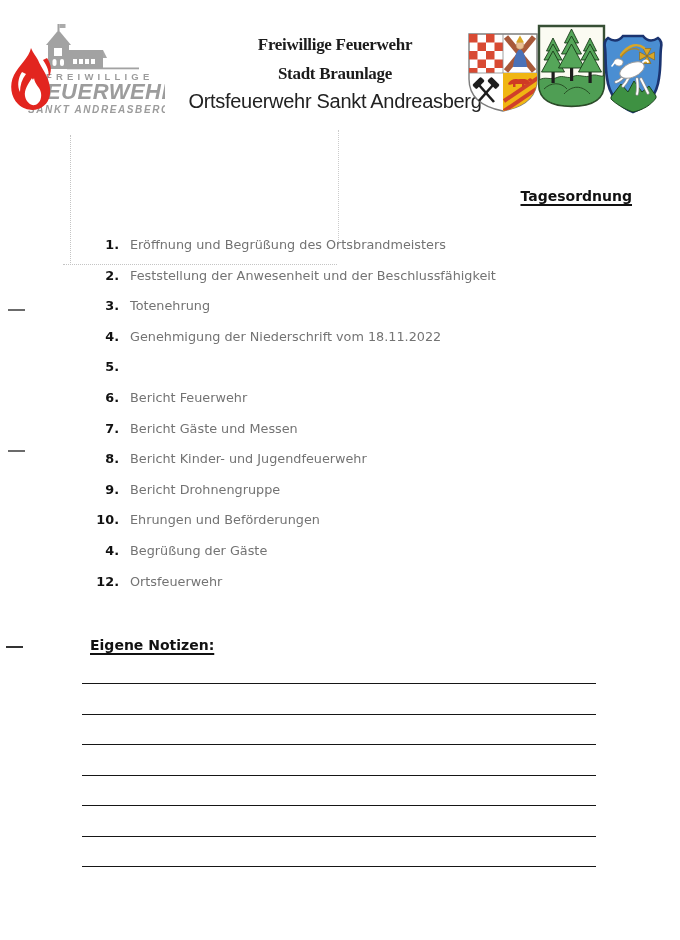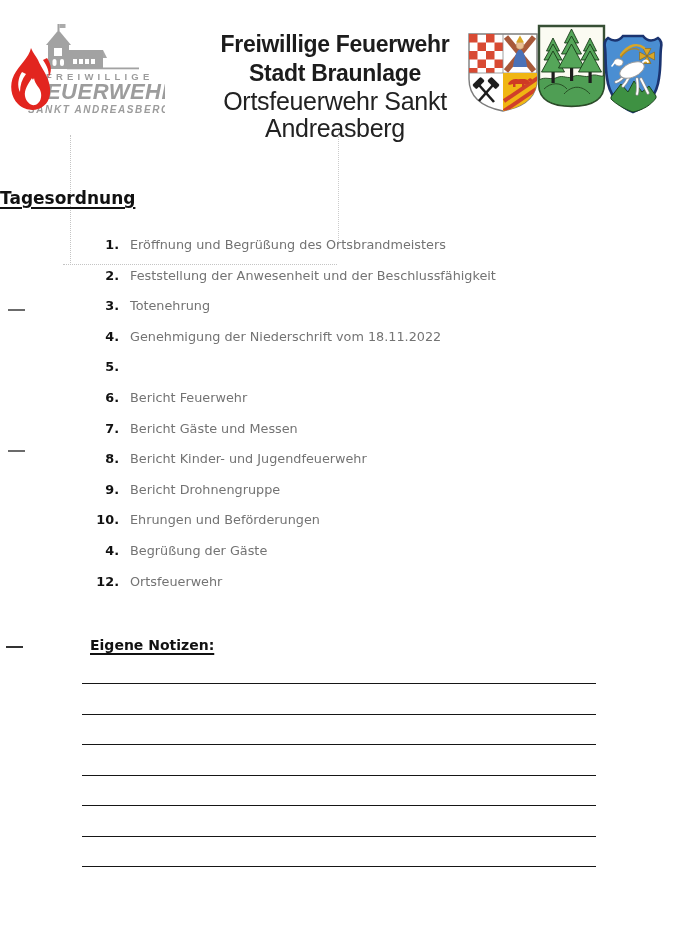--- a/index.html
+++ b/index.html
@@ -6,38 +6,38 @@
   .page{
     position:relative;width:680px;height:940px;background:#ffffff;overflow:hidden;
     font-family:"DejaVu Sans",sans-serif;color:#1f1f1f;
   }
   
   .logo-svg{position:absolute;left:5px;top:18px;width:160px;height:100px;}
   .header-title{
     position:absolute;left:160px;top:30px;width:350px;text-align:center;
     font-family:"Liberation Sans",sans-serif;color:#1c1c1c;letter-spacing:-0.3px;
   }
-  .header-title .l1,.header-title .l2{font-size:23px;font-weight:bold;line-height:29px;}
-  .header-title .l3{font-size:25px;font-weight:400;line-height:27px;color:#222;}
+  .header-title .l1,.header-title .l2{font-size:17px;font-weight:bold;line-height:29px;font-family:Liberation Serif, serif;}
+  .header-title .l3{font-size:20px;font-weight:400;line-height:27px;color:#222;}
   .crest{position:absolute;}
   .crest1{left:466px;top:31px;width:74px;height:83px;}
   .crest2{left:535px;top:22px;width:73px;height:87px;}
   .crest3{left:601px;top:31px;width:64px;height:85px;}
   
   .dot-v1{position:absolute;left:70px;top:135px;height:130px;width:0;border-left:1px dotted #c4c4c4;}
   .dot-h1{position:absolute;left:63px;top:264px;width:274px;height:0;border-top:1px dotted #c4c4c4;}
   .dot-v2{position:absolute;left:338px;top:130px;height:112px;width:0;border-left:1px dotted #cccccc;}
   .fold{position:absolute;background:#6b6b6b;height:1.5px;width:17px;}
   .fold1{left:8px;top:309px;}
   .fold2{left:8px;top:450px;}
   .fold3{left:6px;top:646px;background:#333;height:2px;}
   
   .agenda-title{
-    position:absolute;left:0;top:188px;width:632px;text-align:left;
-    font-size:17px;font-weight:bold;color:#111;
+    position:absolute;left:0;top:188px;width:632px;text-align:right;
+    font-size:14px;font-weight:bold;color:#111;
     text-decoration:underline;text-underline-offset:3px;text-decoration-thickness:1.5px;
   }
   .agenda-list{position:absolute;left:92px;top:237px;width:540px;}
   .agenda-item{display:flex;height:30.62px;align-items:flex-start;font-size:12.8px;line-height:16px;}
   .agenda-item .num{width:27px;text-align:right;font-weight:bold;color:#111;flex:none;}
   .agenda-item .txt{margin-left:11px;color:#737373;}
   
   .notes-label{
     position:absolute;left:90px;top:637px;font-size:14px;font-weight:bold;color:#111;
     text-decoration:underline;text-underline-offset:3px;text-decoration-thickness:1.5px;

